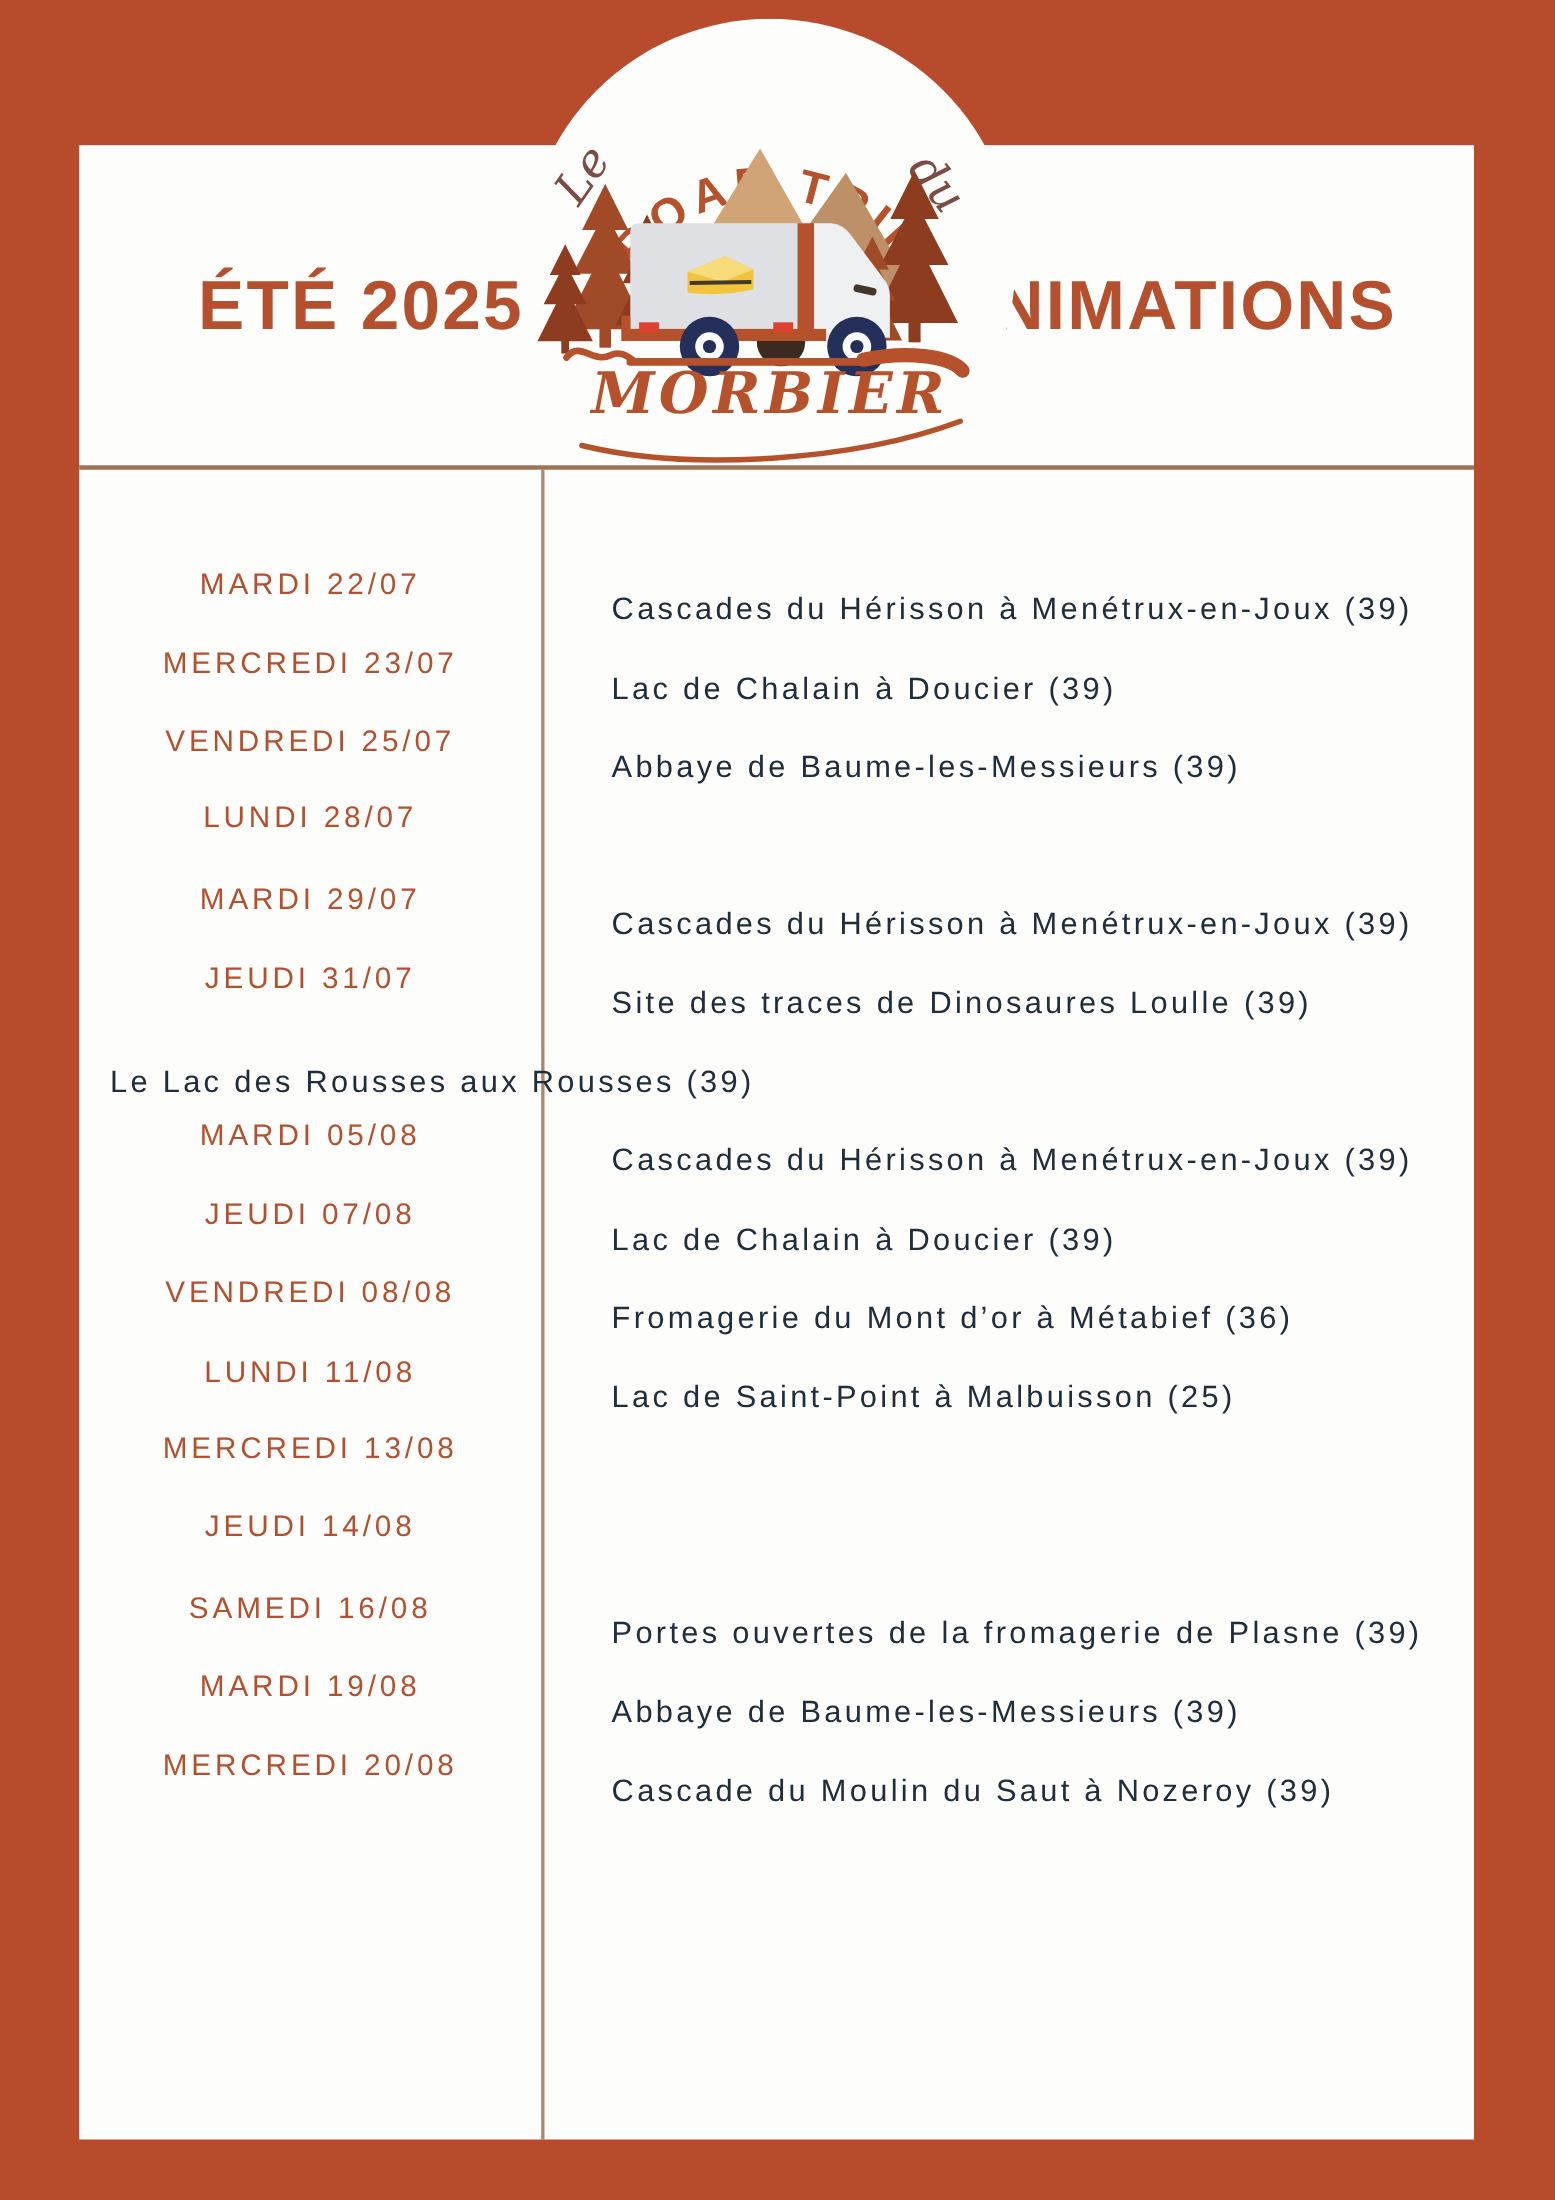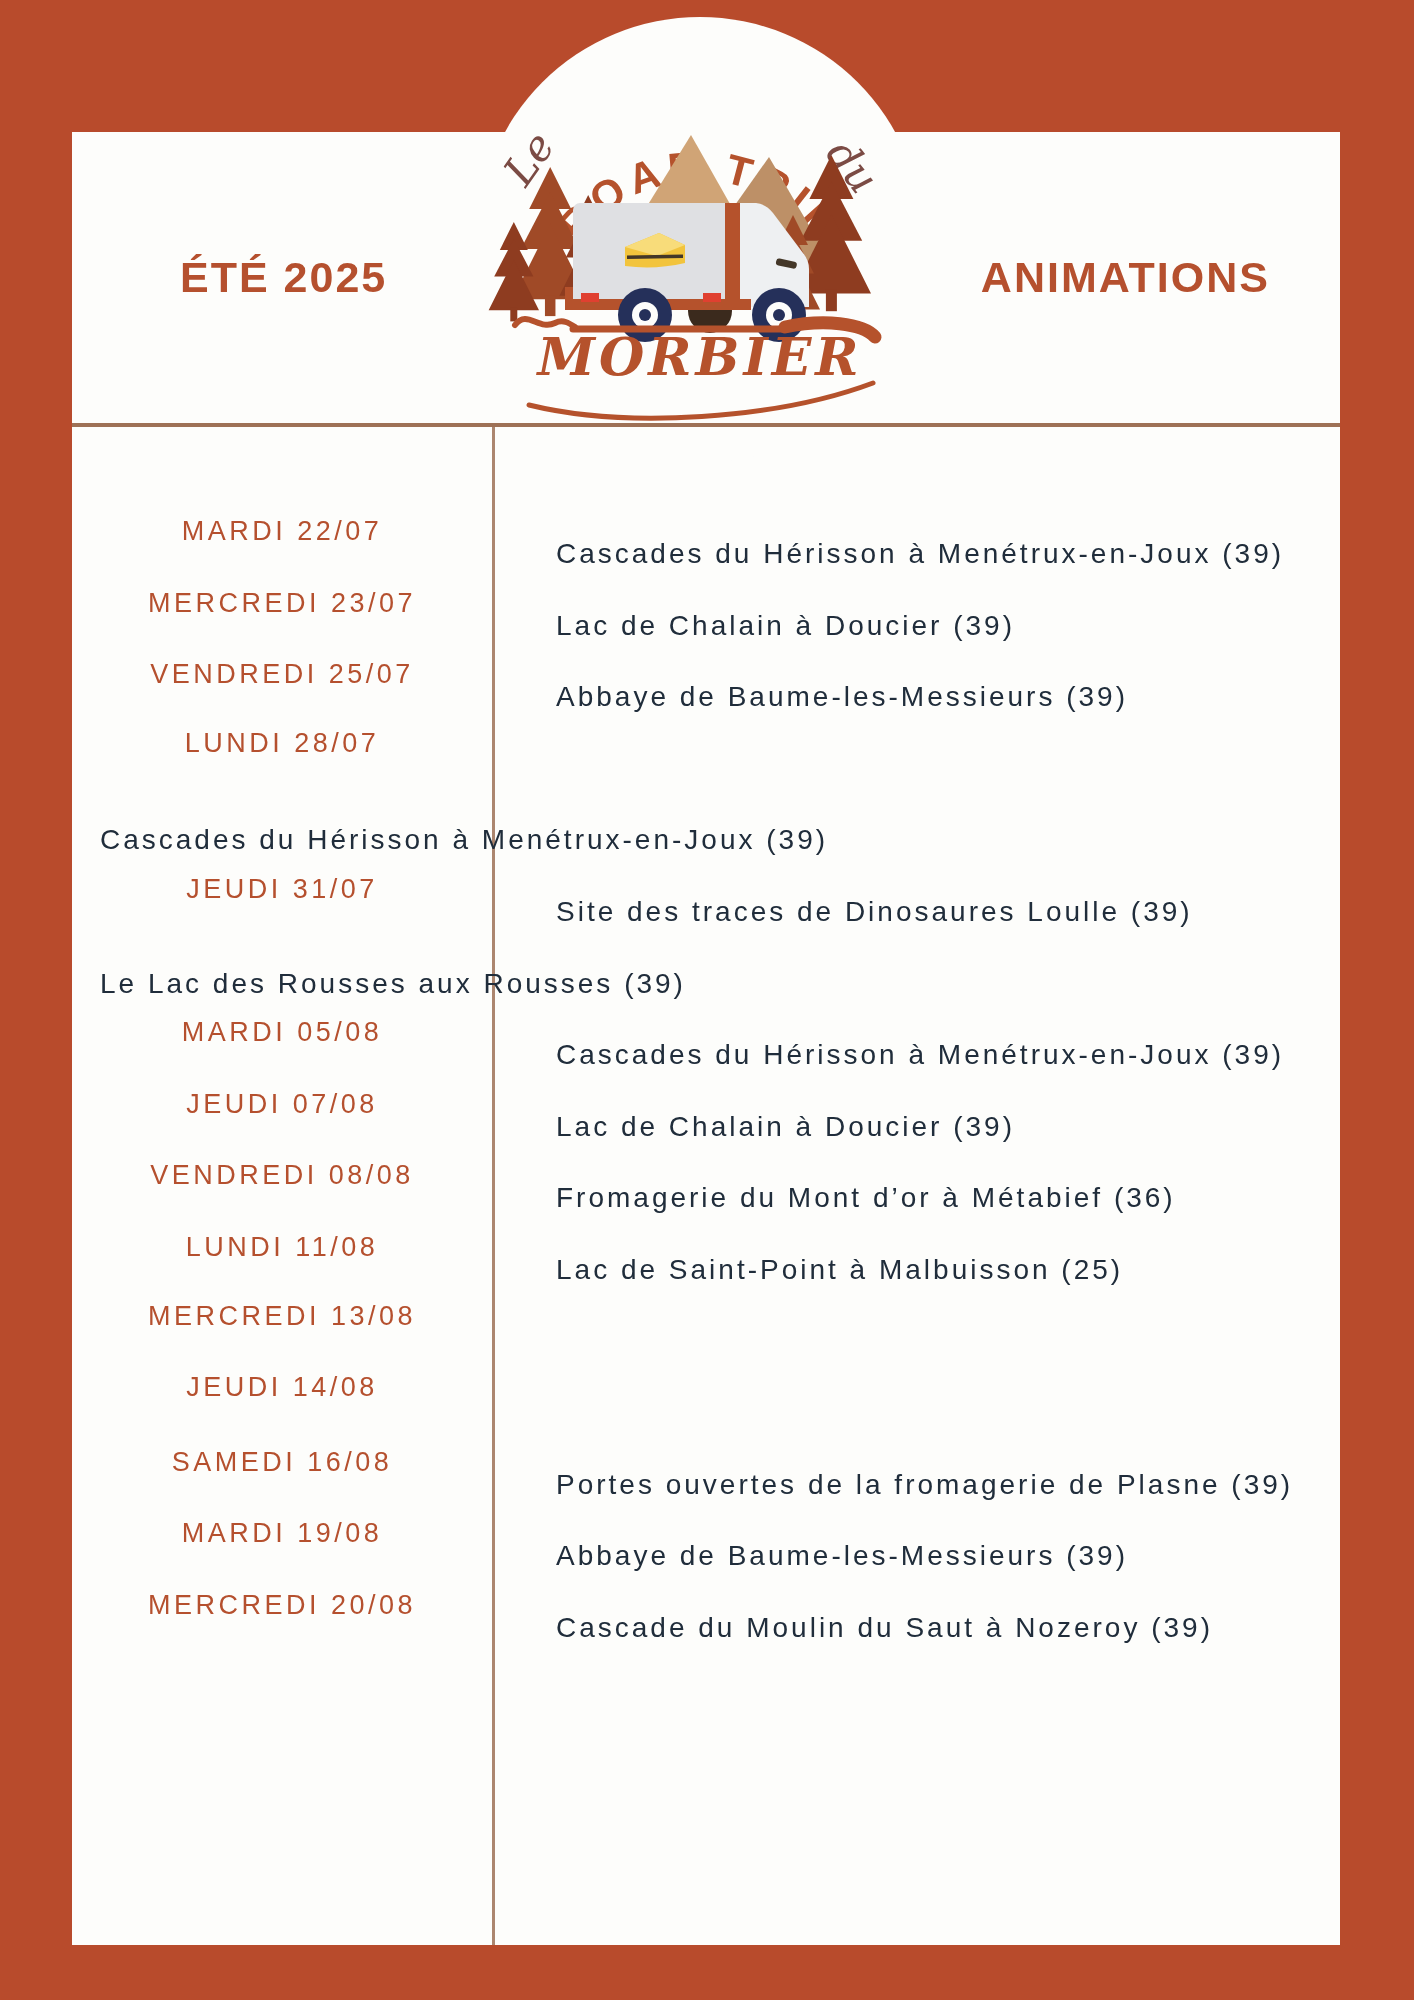--- a/index.html
+++ b/index.html
@@ -37,21 +37,21 @@
   .badge{
     position:absolute;left:477px;top:17px;width:446px;height:446px;z-index:2;
   }
   .header-titles{
     position:absolute;left:72px;top:132px;width:1268px;height:291px;
     display:flex;align-items:center;justify-content:space-between;
     padding:0 70px 0 108px;box-sizing:border-box;z-index:1;
   }
   .season-title,.section-title{
     color:var(--heading,#b5502e);
-    font-size:43px;font-weight:bold;letter-spacing:2px;white-space:nowrap;
+    font-size:63px;font-weight:bold;letter-spacing:2px;white-space:nowrap;
   }
   .rule-h{
     position:absolute;left:72px;top:423px;width:1268px;height:4px;
     background:var(--divider,#9e7156);z-index:3;
   }
   .rule-v{
     position:absolute;left:492px;top:427px;width:3px;height:1518px;
     background:var(--divider,#9e7156);opacity:.85;z-index:1;
   }
   .schedule{
@@ -195,20 +195,21 @@
   <div class="row">
     <div class="date-cell">VENDREDI 25/07</div>
     <div class="activity-cell">Abbaye de Baume-les-Messieurs (39)</div>
   </div>
 
   <div class="row">
     <div class="date-cell">LUNDI 28/07</div>
   </div>
 
   <div class="row">
+    <div class="date-cell">MARDI 29/07</div>
     <div class="activity-cell">Cascades du Hérisson à Menétrux-en-Joux (39)</div>
   </div>
 
   <div class="row">
     <div class="date-cell">JEUDI 31/07</div>
     <div class="activity-cell">Site des traces de Dinosaures Loulle (39)</div>
   </div>
 
   <div class="row">
     <div class="activity-cell">Le Lac des Rousses aux Rousses (39)</div>

